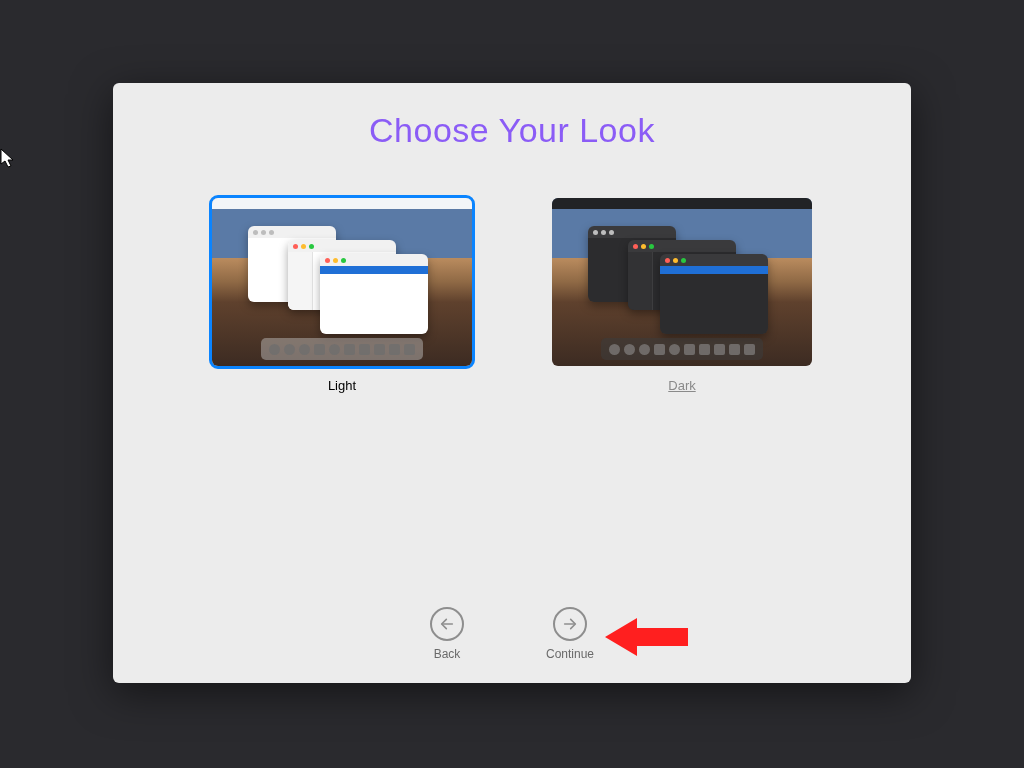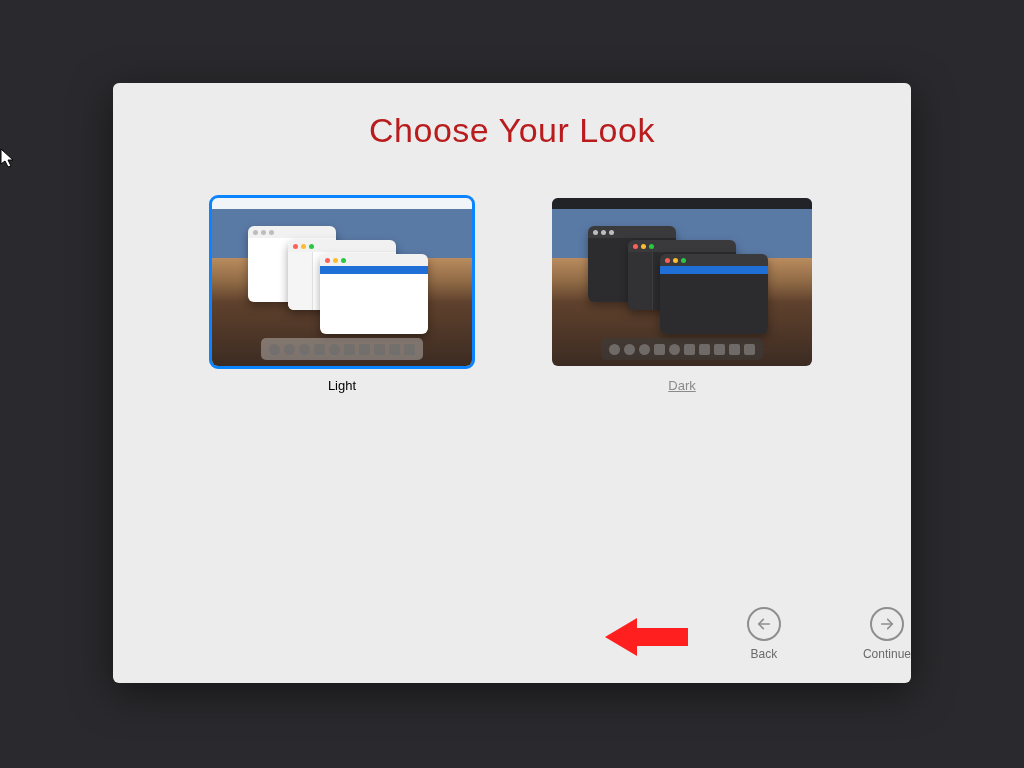--- a/index.html
+++ b/index.html
@@ -21,21 +21,21 @@
     background: #ececec;
     border-radius: 6px;
     box-shadow: 0 10px 40px rgba(0,0,0,0.5);
     overflow: hidden;
   }
   .title {
     text-align: center;
     margin-top: 28px;
     font-size: 34px;
     font-weight: 400;
-    color: #b91c1c;
+    color: #8b5cf6;
     letter-spacing: 0.5px;
   }
   .options-row {
     display: flex;
     justify-content: center;
     gap: 80px;
     margin-top: 48px;
   }
   .option {
     display: flex;
@@ -153,21 +153,21 @@
     line-height: 1.5;
   }
   .description .p1 { margin: 0 0 14px 0; }
   .description .p2 { margin: 0; }
 
   .nav {
     position: absolute;
     bottom: 22px;
     left: 0; right: 0;
     display: flex;
-    justify-content: flex-end;
+    justify-content: center;
     gap: 82px;
   }
   .nav-btn {
     display: flex;
     flex-direction: column;
     align-items: center;
     cursor: pointer;
   }
   .circle-btn {
     width: 30px; height: 30px;

